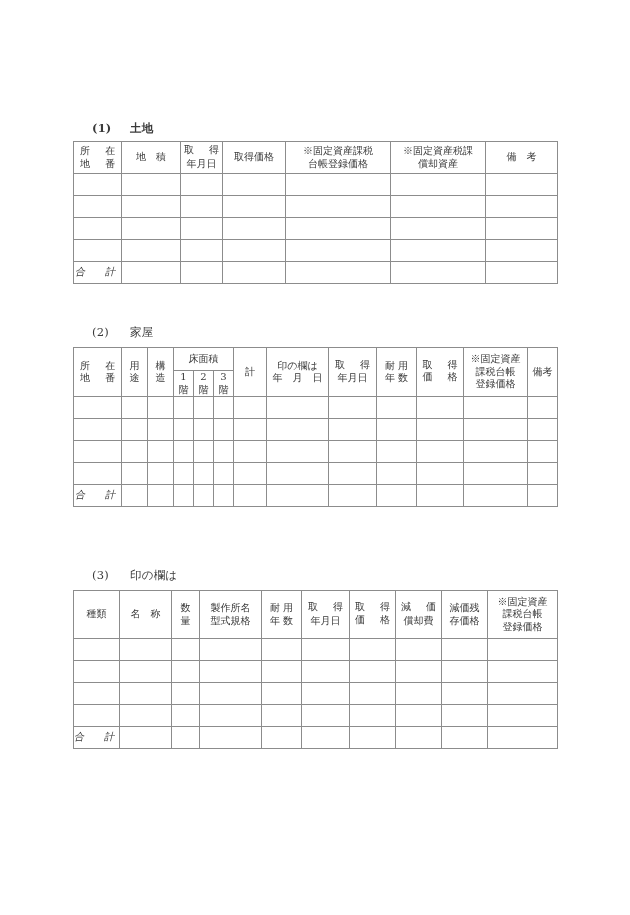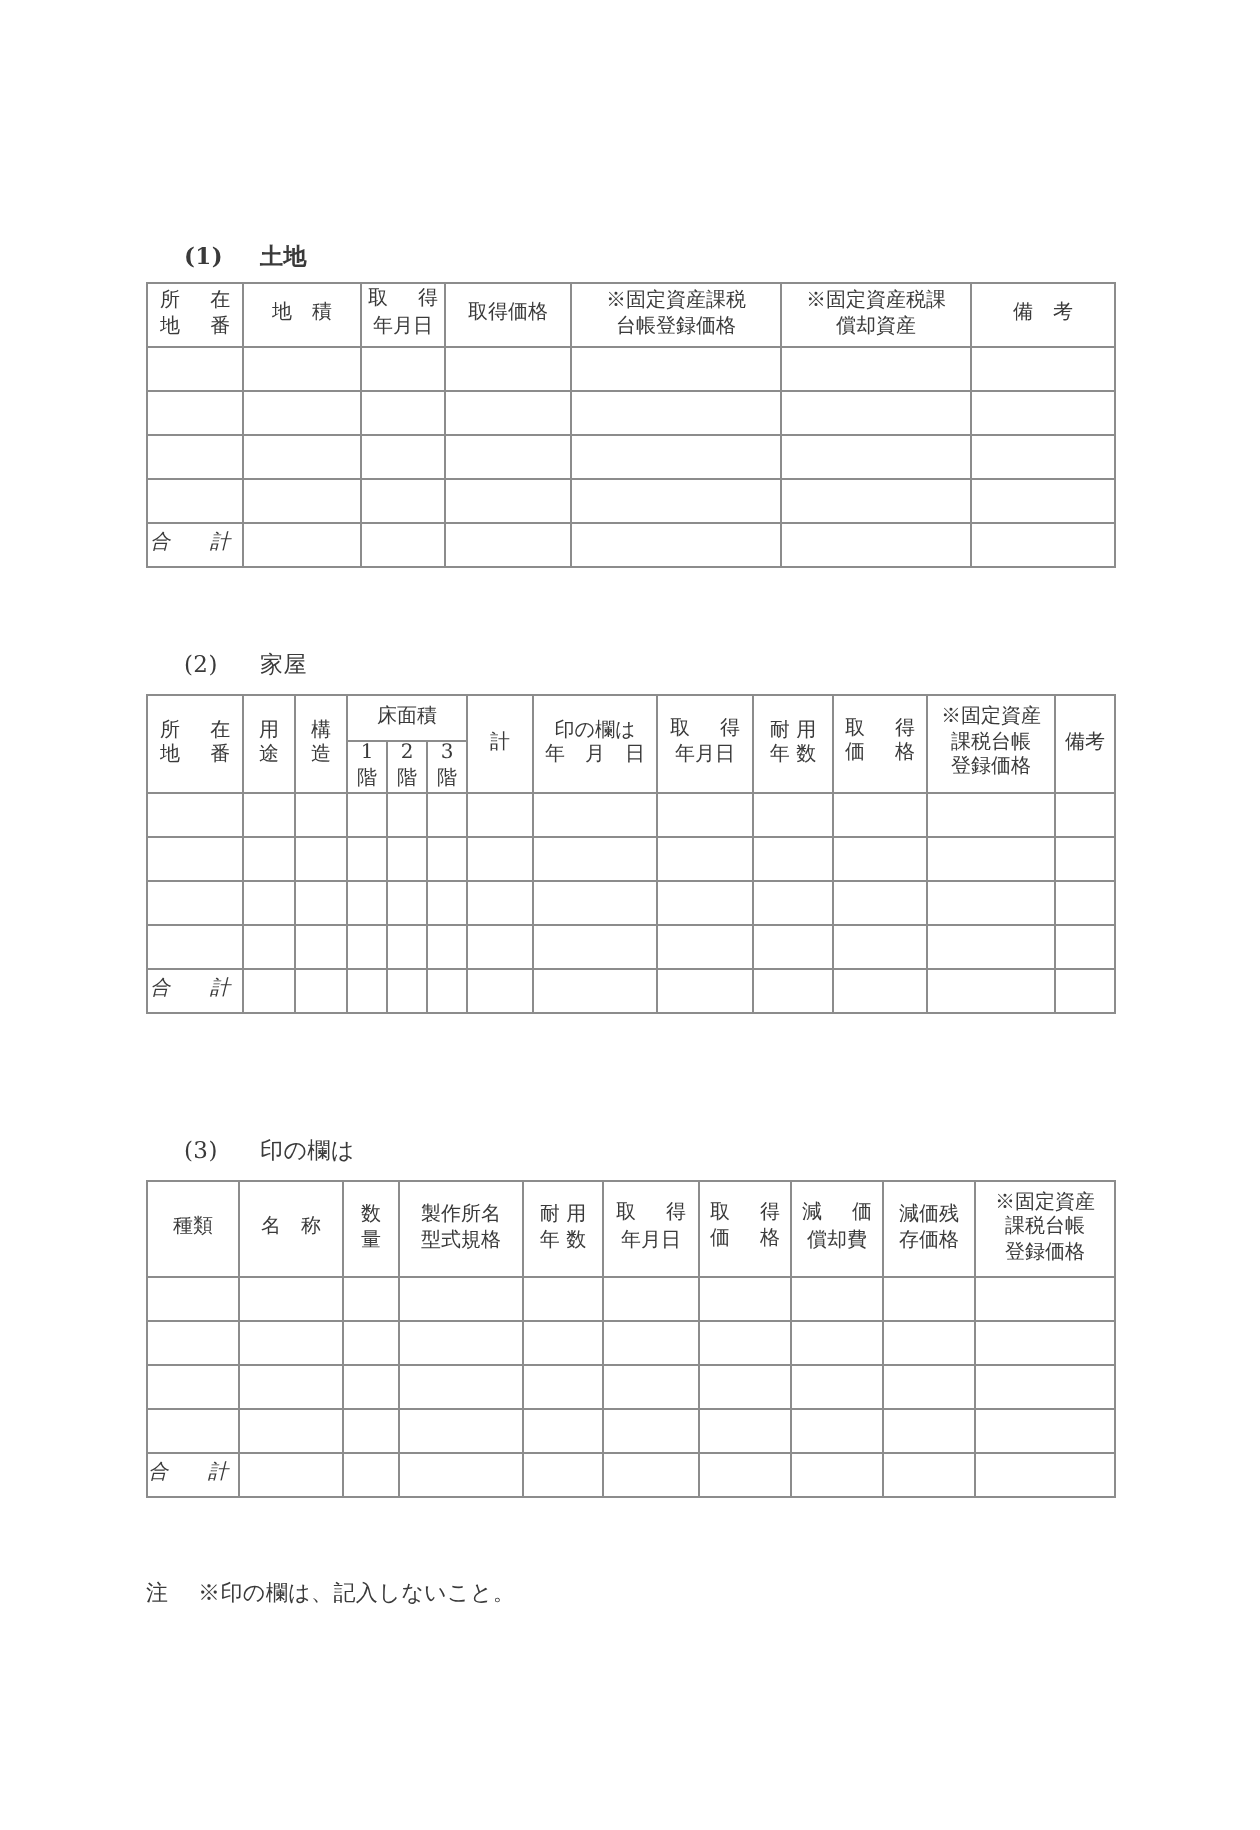--- a/index.html
+++ b/index.html
@@ -489,17 +489,14 @@
         <td></td>
         <td></td>
         <td></td>
         <td></td>
         <td></td>
         <td></td>
       </tr>
     </tbody>
   </table>
 
-  <div class="note">
-    <span class="lead">注</span><span>※印の欄は、記入しないこと。</span>
-  </div>
 
 </div>
 
 </body></html>

